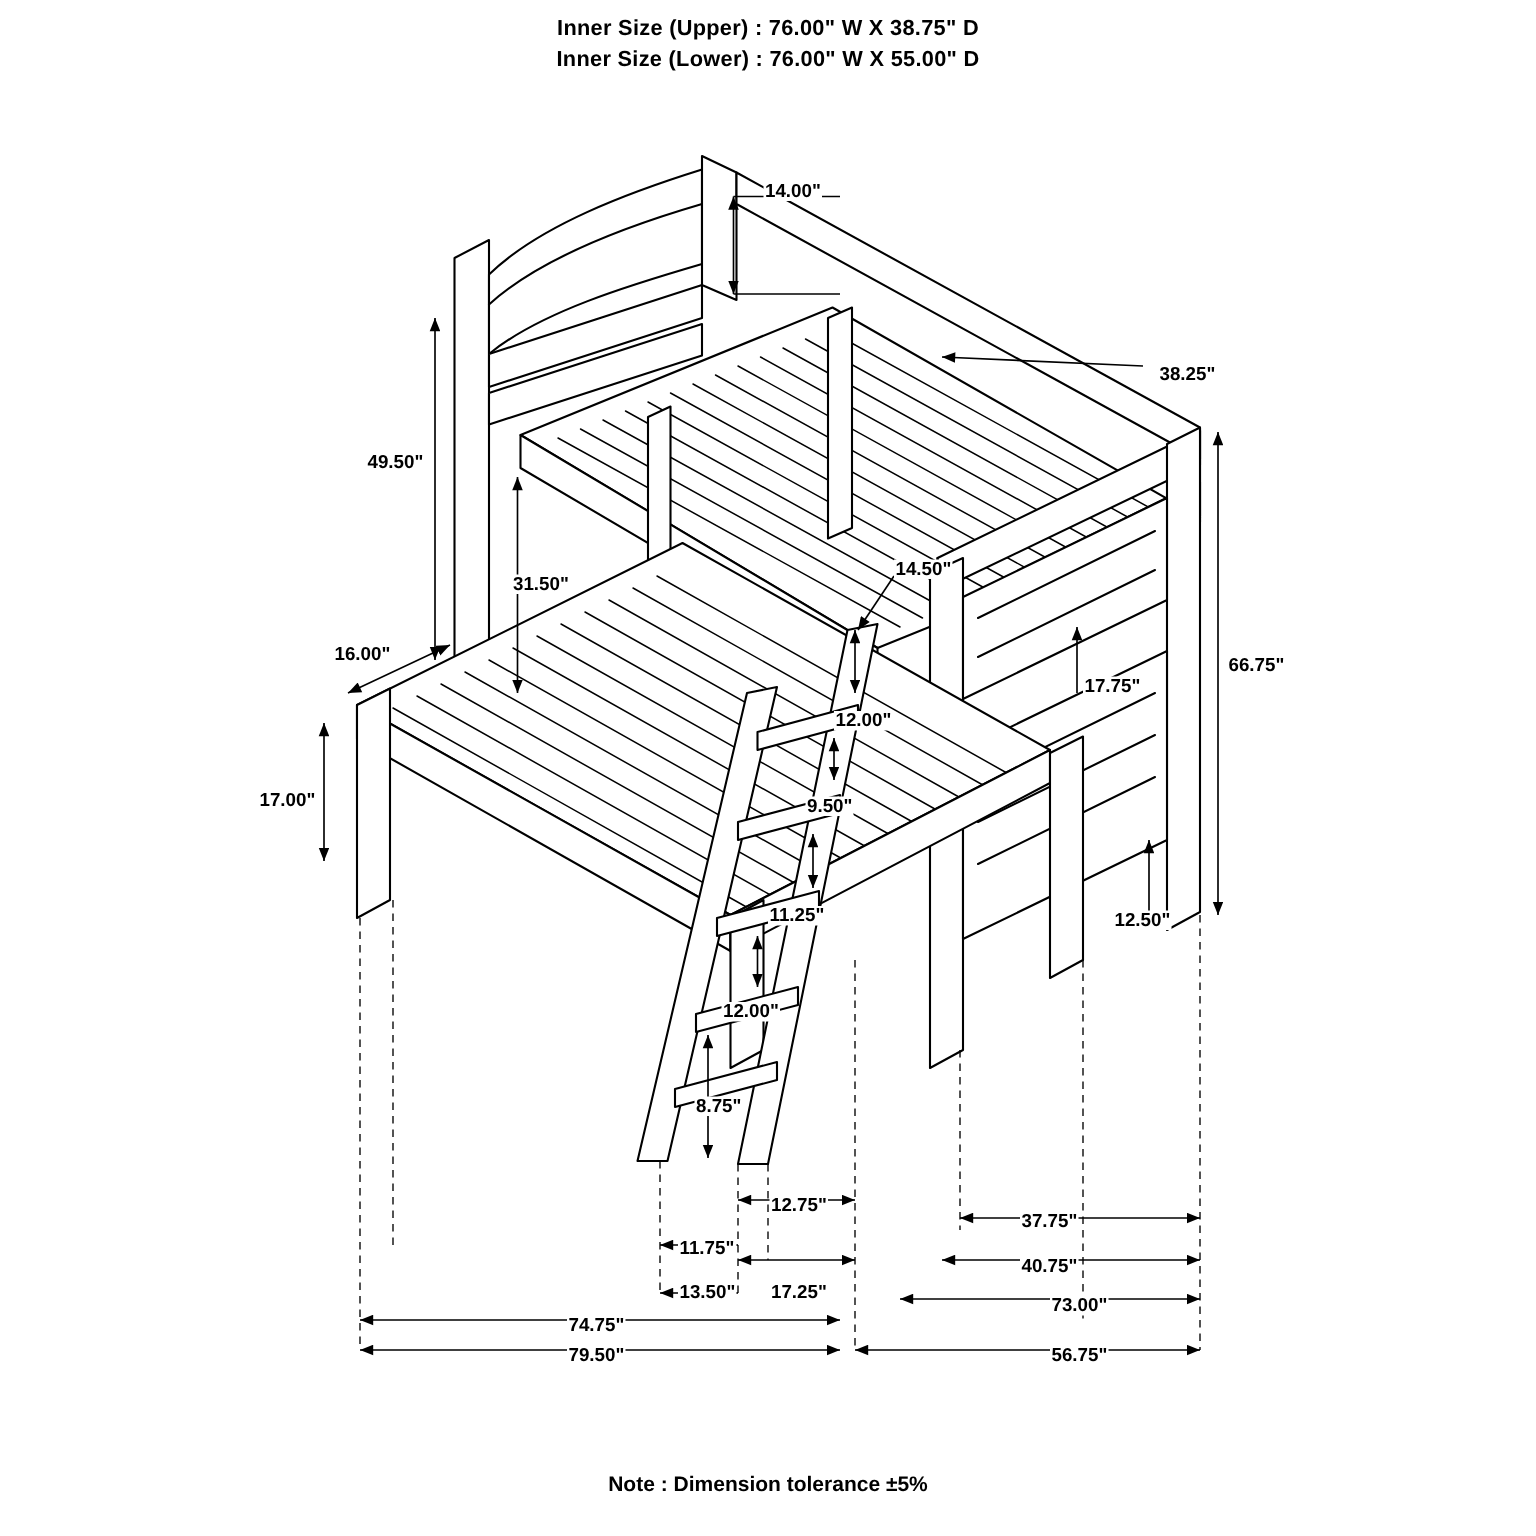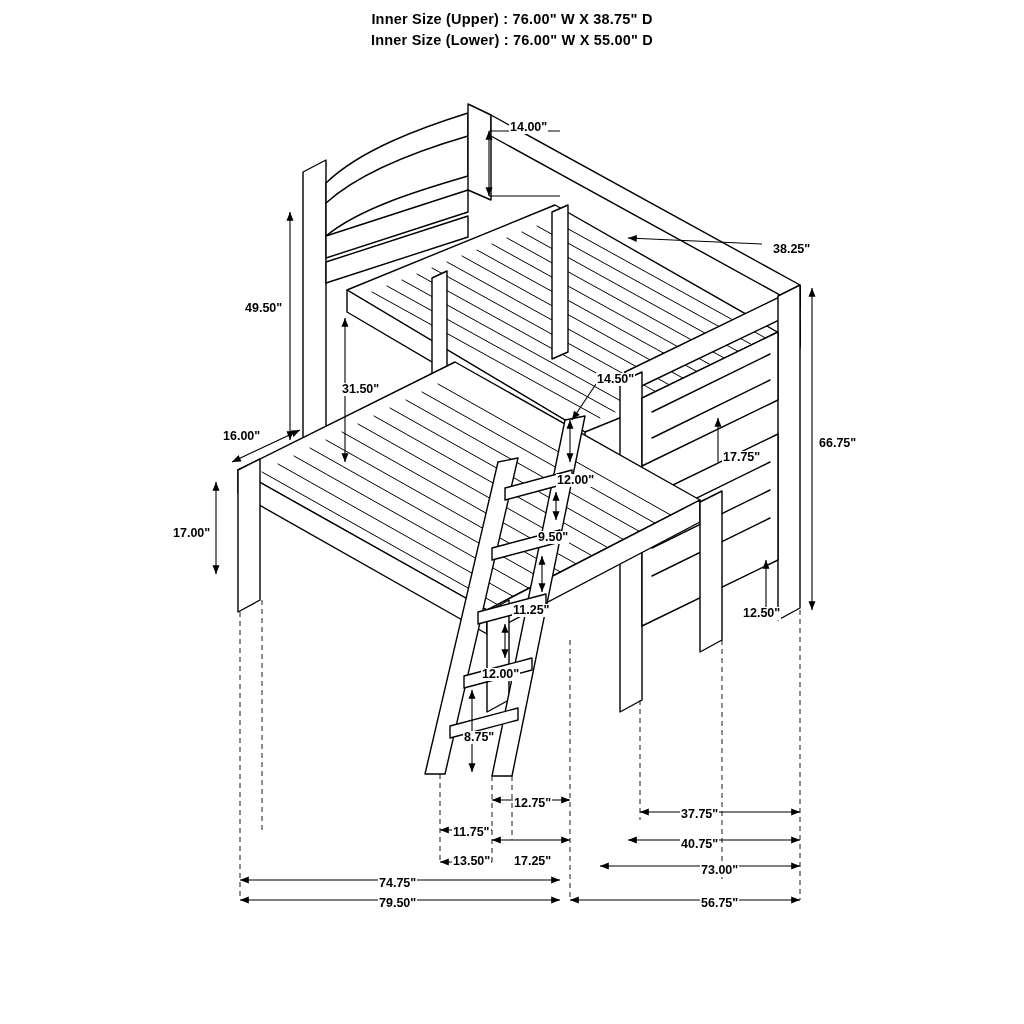--- a/index.html
+++ b/index.html
@@ -237,13 +237,14 @@
       <div class="dim" style="left: 452px; top: 826px;">11.75"</div>
       <div class="dim" style="left: 513px; top: 855px;">17.25"</div>
       <div class="dim" style="left: 680px; top: 838px;">40.75"</div>
       <div class="dim" style="left: 452px; top: 855px;">13.50"</div>
       <div class="dim" style="left: 700px; top: 864px;">73.00"</div>
       <div class="dim" style="left: 378px; top: 877px;">74.75"</div>
       <div class="dim" style="left: 378px; top: 897px;">79.50"</div>
       <div class="dim" style="left: 700px; top: 897px;">56.75"</div>
     </div>
 
+  <div class="note">Note : Dimension tolerance ±5%</div>
 </div>
 
 </body></html>

